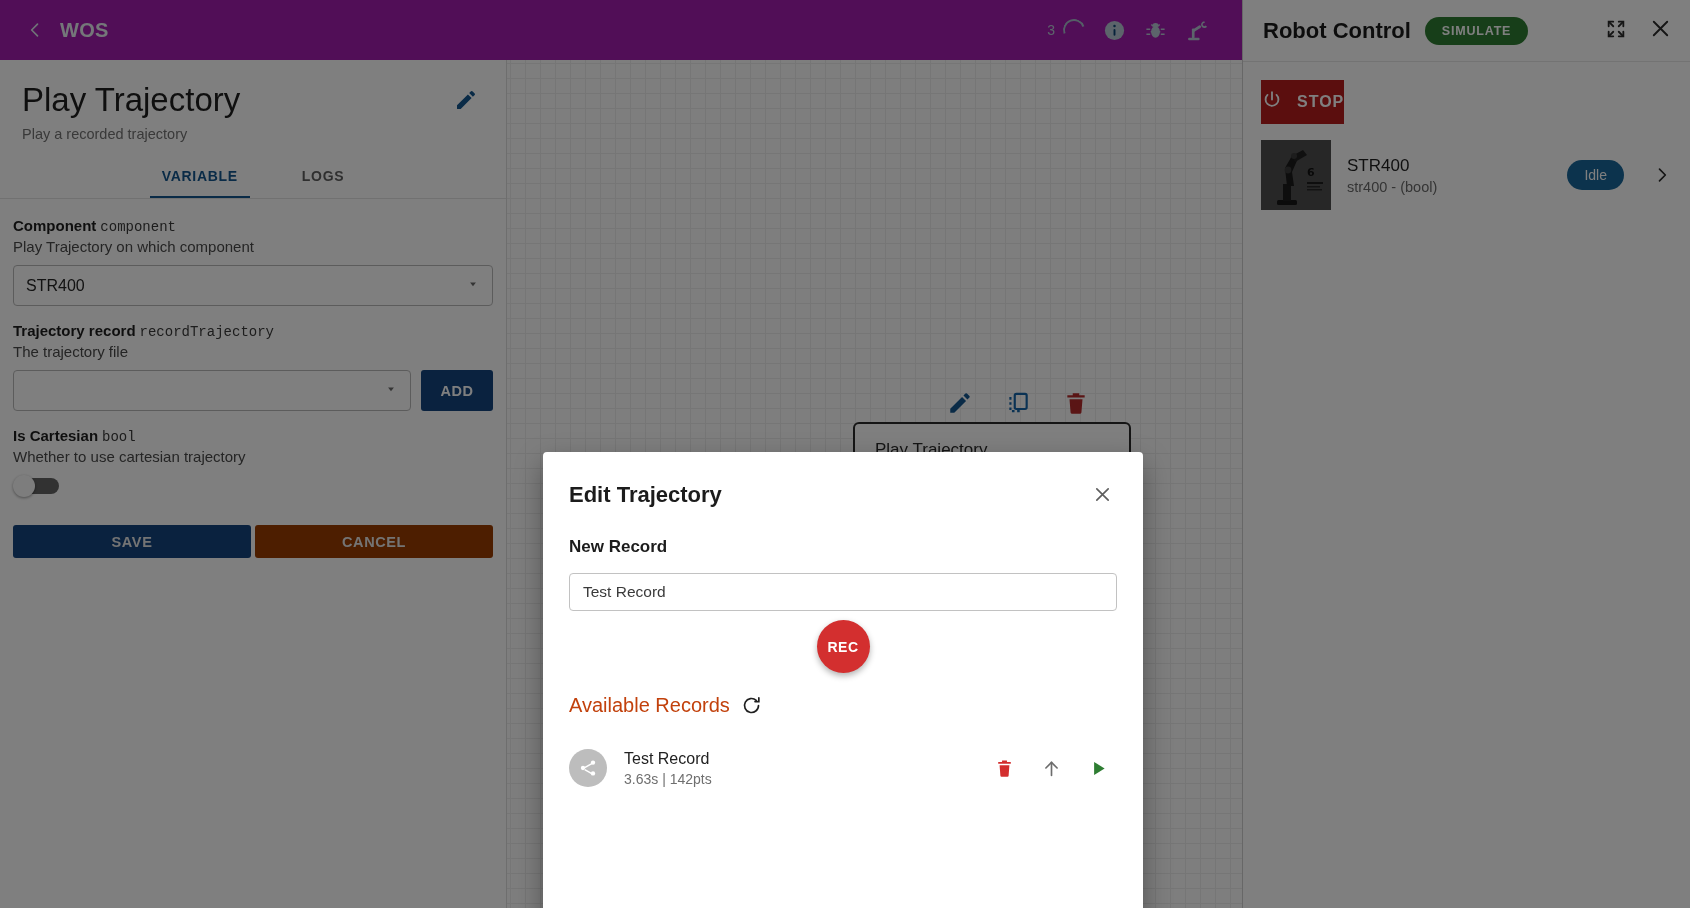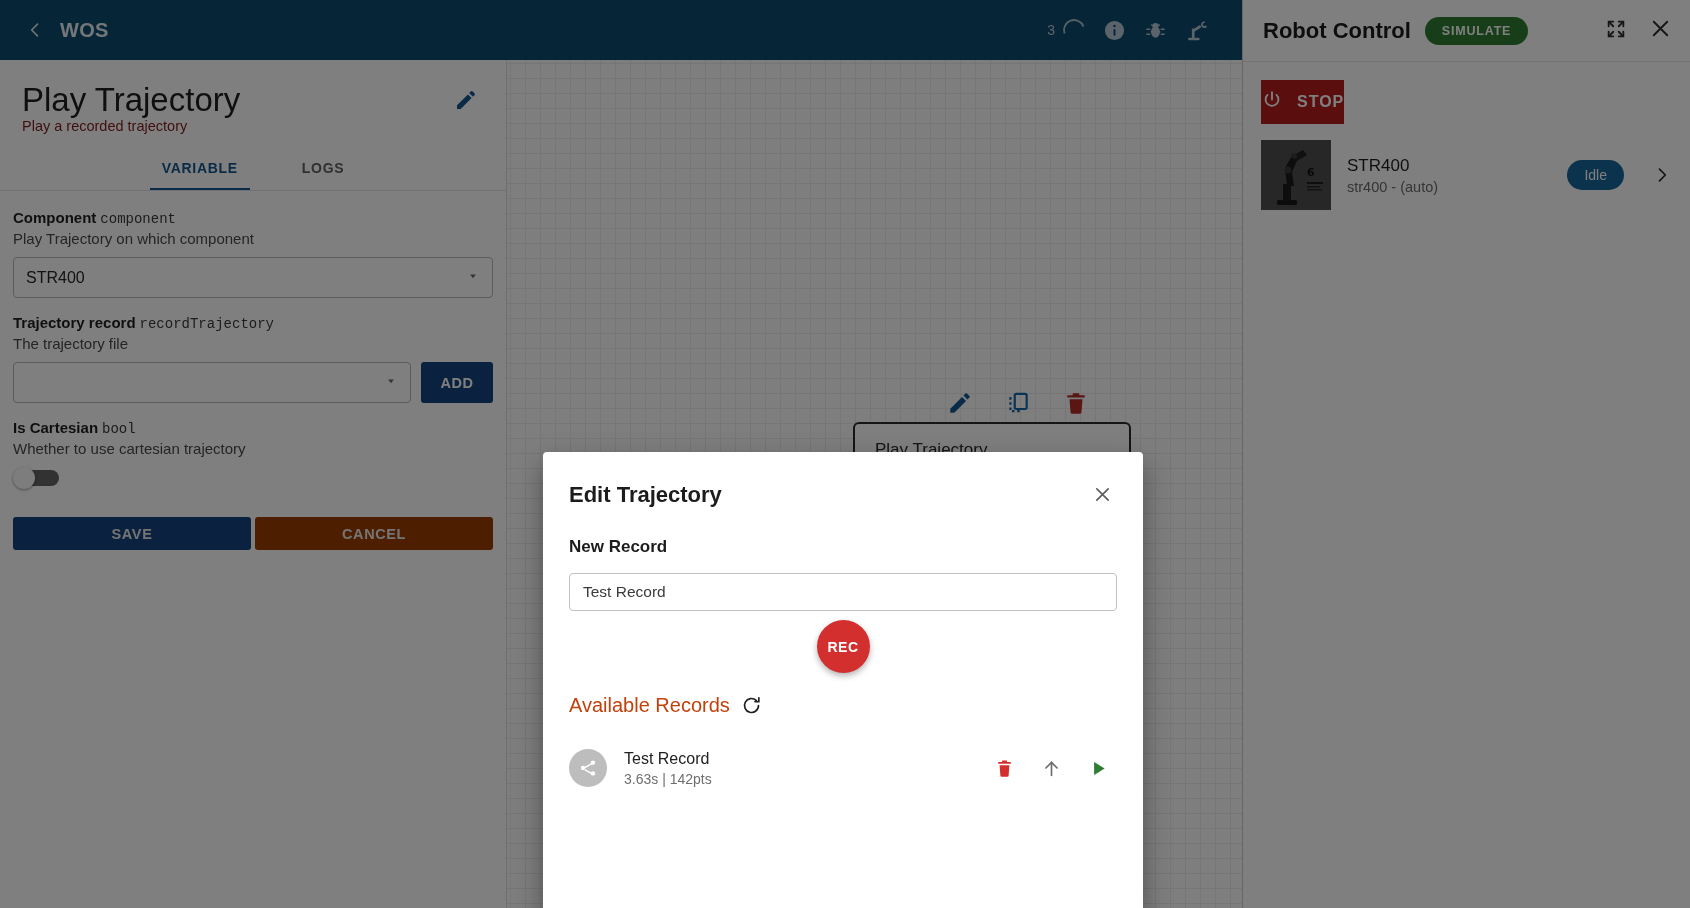--- a/index.html
+++ b/index.html
@@ -25,21 +25,21 @@
     width: 1242px;
     height: 908px;
     background: #fafafa;
   }
 
   .topbar {
     position: absolute;
     left: 0; top: 0;
     width: 1242px;
     height: 60px;
-    background: #0c4a6e;
+    background: #a21caf;
     display: flex;
     align-items: center;
     padding: 0 18px;
   }
   .back-chevron {
     width: 34px; height: 34px;
     display: flex; align-items: center; justify-content: center;
     margin-right: 8px;
   }
   .brand {
@@ -81,21 +81,22 @@
   }
   .lp-head { padding: 22px 22px 0 22px; position: relative; }
   .lp-title {
     font-size: 33px;
     color: #1f1f1f;
     font-weight: normal;
     line-height: 1.1;
   }
   .lp-sub {
     font-size: 14.5px;
-    color: #7f1d1d;
+    color: #737373;
+    margin-top: 8px;
   }
   .lp-edit {
     position: absolute;
     right: 28px; top: 28px;
   }
   .tabs {
     display: flex;
     justify-content: center;
     gap: 40px;
     margin-top: 16px;
@@ -552,21 +553,21 @@
           <circle cx="27" cy="30" r="3.4" fill="#3a3a3a"></circle>
           <circle cx="33" cy="16" r="3" fill="#3a3a3a"></circle>
           <text x="46" y="36" font-family="DejaVu Sans" font-size="11" font-weight="bold" fill="#111">6</text>
           <rect x="46" y="42" width="16" height="2" fill="#1c1c1c"></rect>
           <rect x="46" y="46" width="13" height="1.5" fill="#262626"></rect>
           <rect x="46" y="49" width="15" height="1.5" fill="#262626"></rect>
         </svg>
       </div>
       <div class="robot-meta">
         <div class="robot-name">STR400</div>
-        <div class="robot-id">str400 - (auto)</div>
+        <div class="robot-id">str400 - (bool)</div>
       </div>
       <div class="idle-badge">Idle</div>
       <span style="margin-left:12px;display:flex;">
         <svg width="20" height="20" viewBox="0 0 24 24" fill="none" stroke="#2b2b2b" stroke-width="2" stroke-linecap="round" stroke-linejoin="round">
             <polyline points="9 5 16 12 9 19"></polyline>
           </svg>
       </span>
     </div>
   </div>
 

